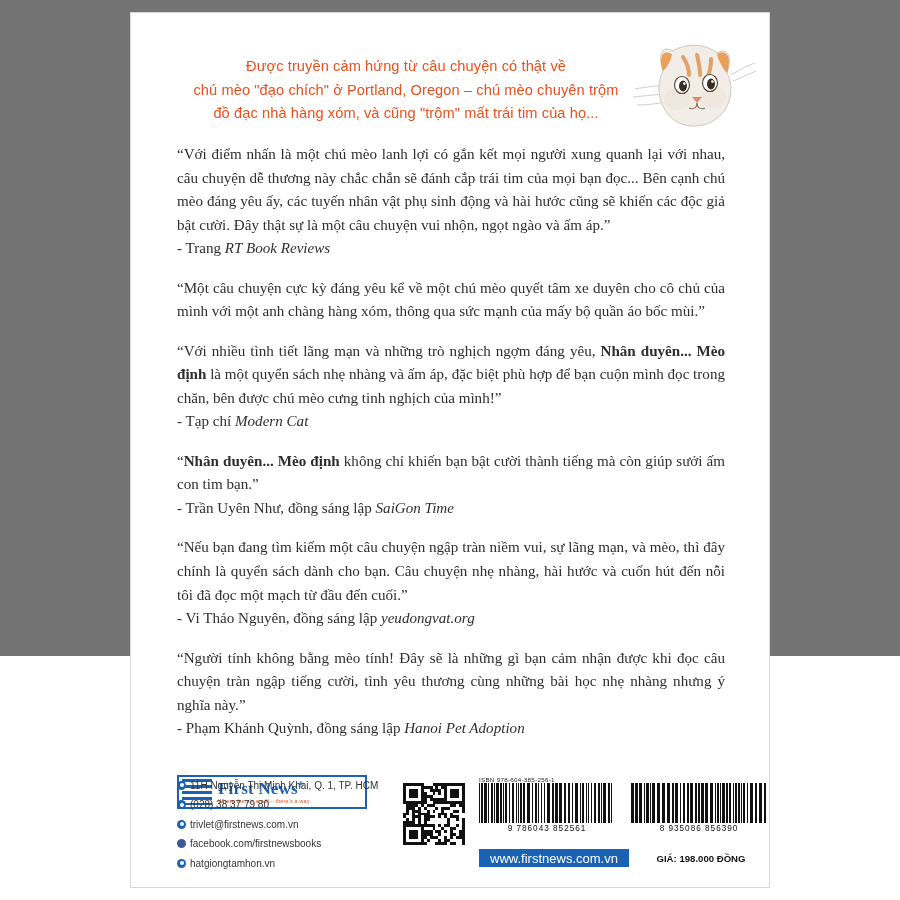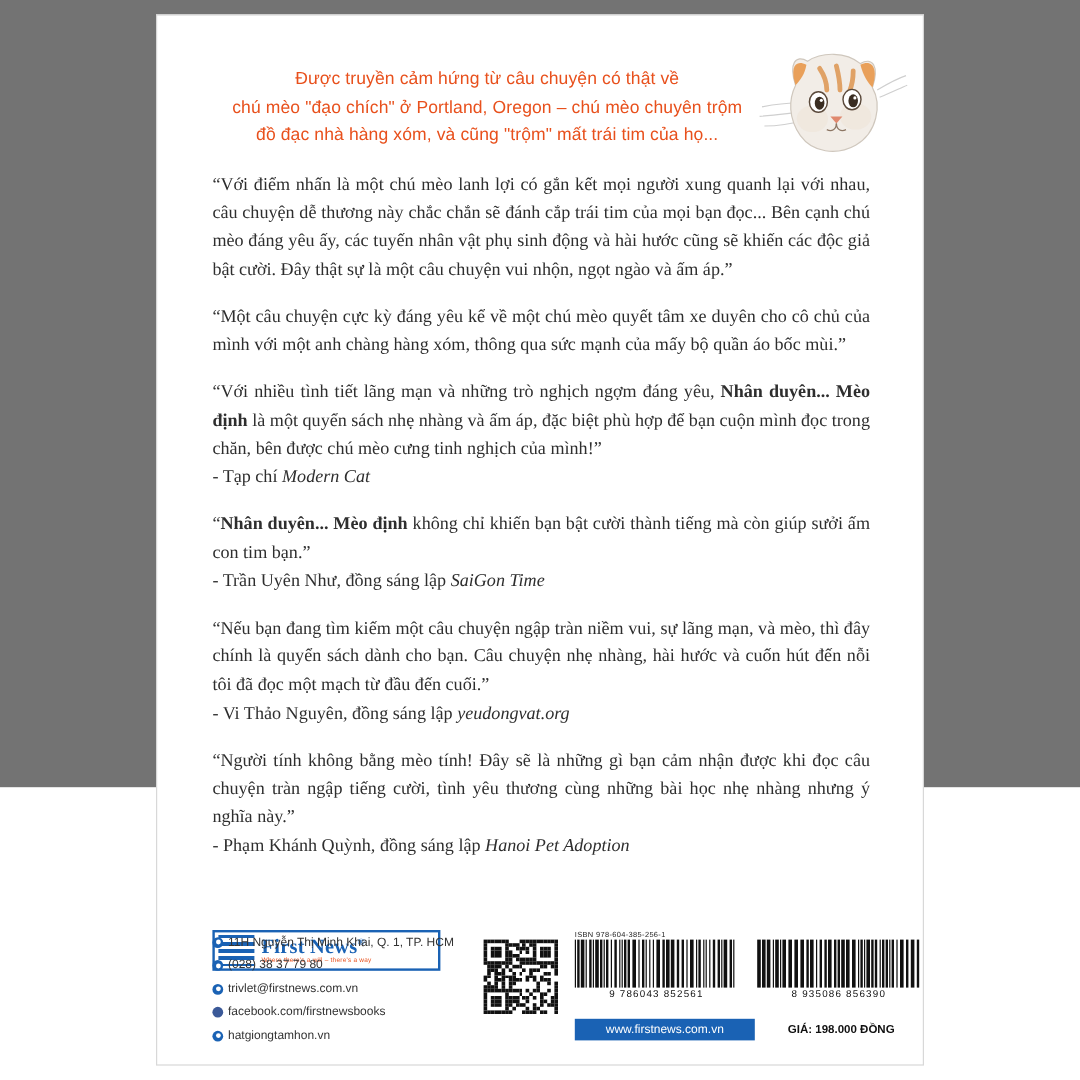--- a/index.html
+++ b/index.html
@@ -213,21 +213,21 @@
 
   .weburl {
     position: absolute;
     left: 348px;
     bottom: 20px;
     width: 150px;
     height: 18px;
     background: #1a62b4;
     color: #fff;
     font-family: "Liberation Sans", sans-serif;
-    font-size: 10px;
+    font-size: 13px;
     display: flex;
     align-items: center;
     justify-content: center;
   }
   .price {
     position: absolute;
     left: 500px;
     bottom: 20px;
     width: 140px;
     height: 18px;
@@ -286,20 +286,21 @@
         <path d="M65 62 L 75 62 L 70 68 Z" fill="#e0896f"></path>
         <path d="M70 68 C 70 73, 66 75, 62 73" stroke="#8c7563" stroke-width="1.1" fill="none"></path>
         <path d="M70 68 C 70 73, 74 75, 78 73" stroke="#8c7563" stroke-width="1.1" fill="none"></path>
       </svg>
     </div>
 
     <div class="quotes">
 
       <div class="quote">
         <p>“Với điểm nhấn là một chú mèo lanh lợi có gắn kết mọi người xung quanh lại với nhau, câu chuyện dễ thương này chắc chắn sẽ đánh cắp trái tim của mọi bạn đọc... Bên cạnh chú mèo đáng yêu ấy, các tuyến nhân vật phụ sinh động và hài hước cũng sẽ khiến các độc giả bật cười. Đây thật sự là một câu chuyện vui nhộn, ngọt ngào và ấm áp.”</p>
+        <p class="attr"><span>- Trang </span><span class="ital">RT Book Reviews</span></p>
       </div>
 
       <div class="quote">
         <p>“Một câu chuyện cực kỳ đáng yêu kể về một chú mèo quyết tâm xe duyên cho cô chủ của mình với một anh chàng hàng xóm, thông qua sức mạnh của mấy bộ quần áo bốc mùi.”</p>
       </div>
 
       <div class="quote">
         <p><span>“Với nhiều tình tiết lãng mạn và những trò nghịch ngợm đáng yêu, </span><span class="bold">Nhân duyên... Mèo định</span><span> là một quyển sách nhẹ nhàng và ấm áp, đặc biệt phù hợp để bạn cuộn mình đọc trong chăn, bên được chú mèo cưng tinh nghịch của mình!”</span></p>
         <p class="attr"><span>- Tạp chí </span><span class="ital">Modern Cat</span></p>
       </div>

